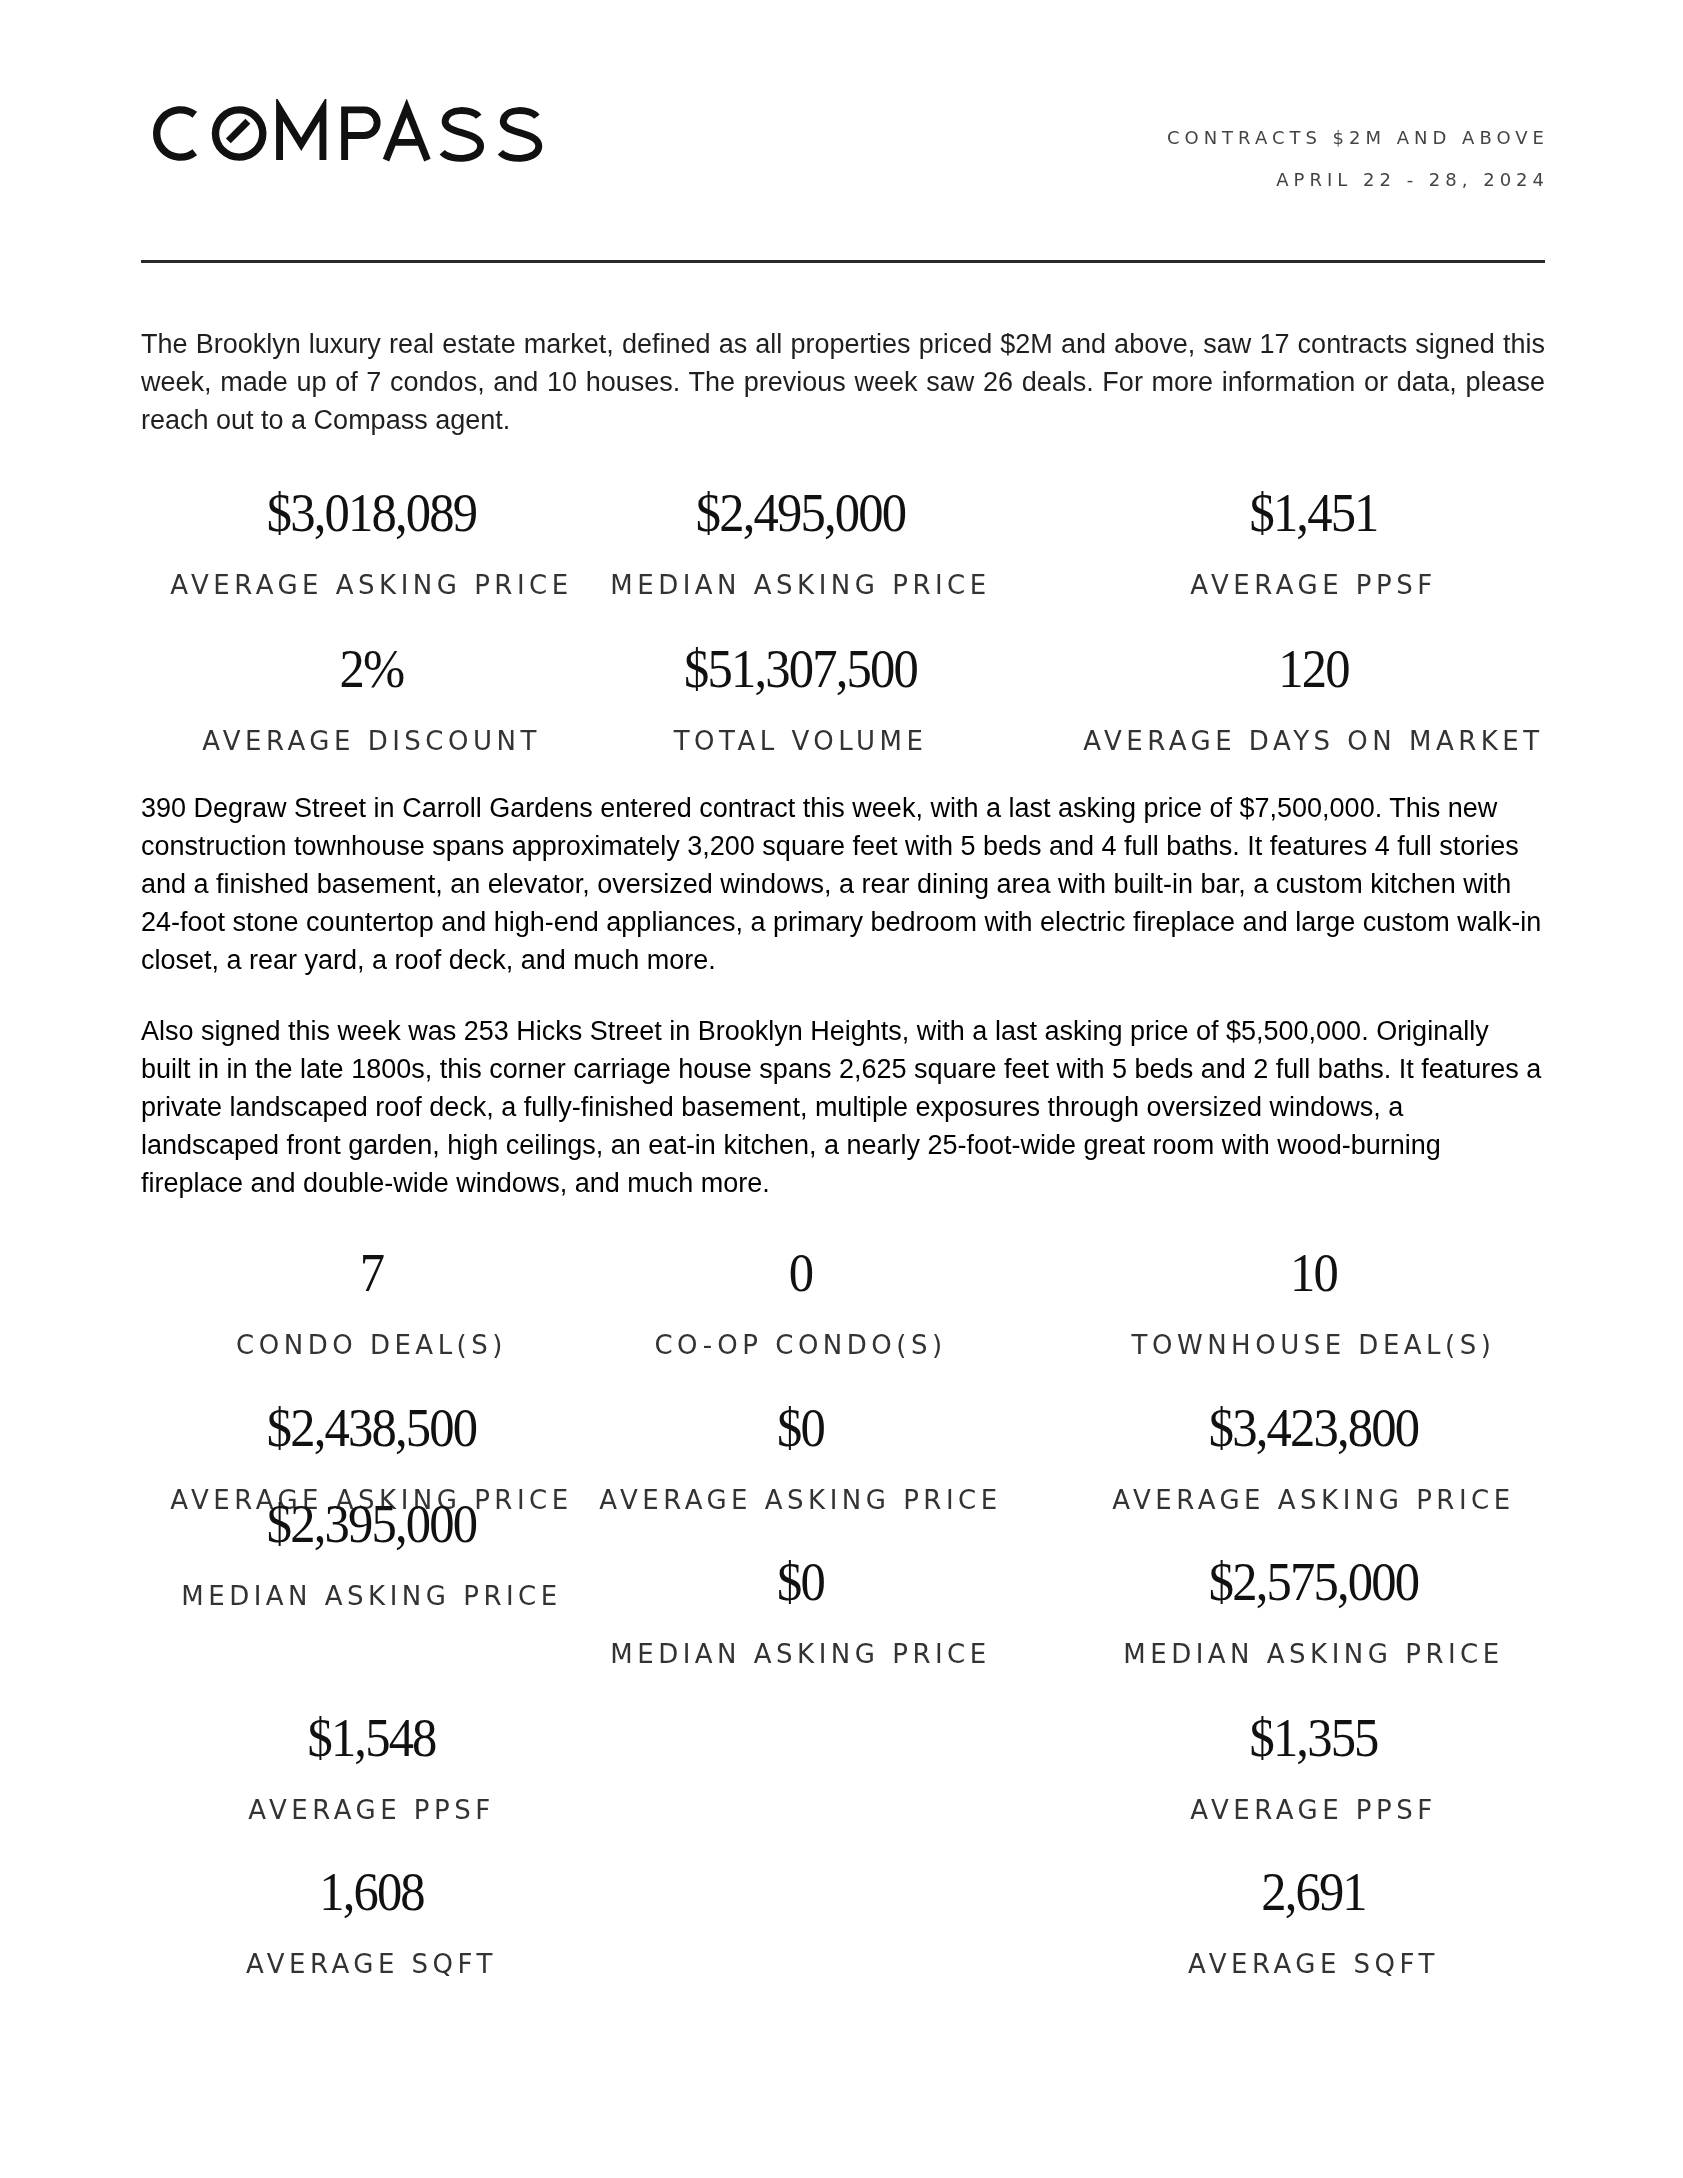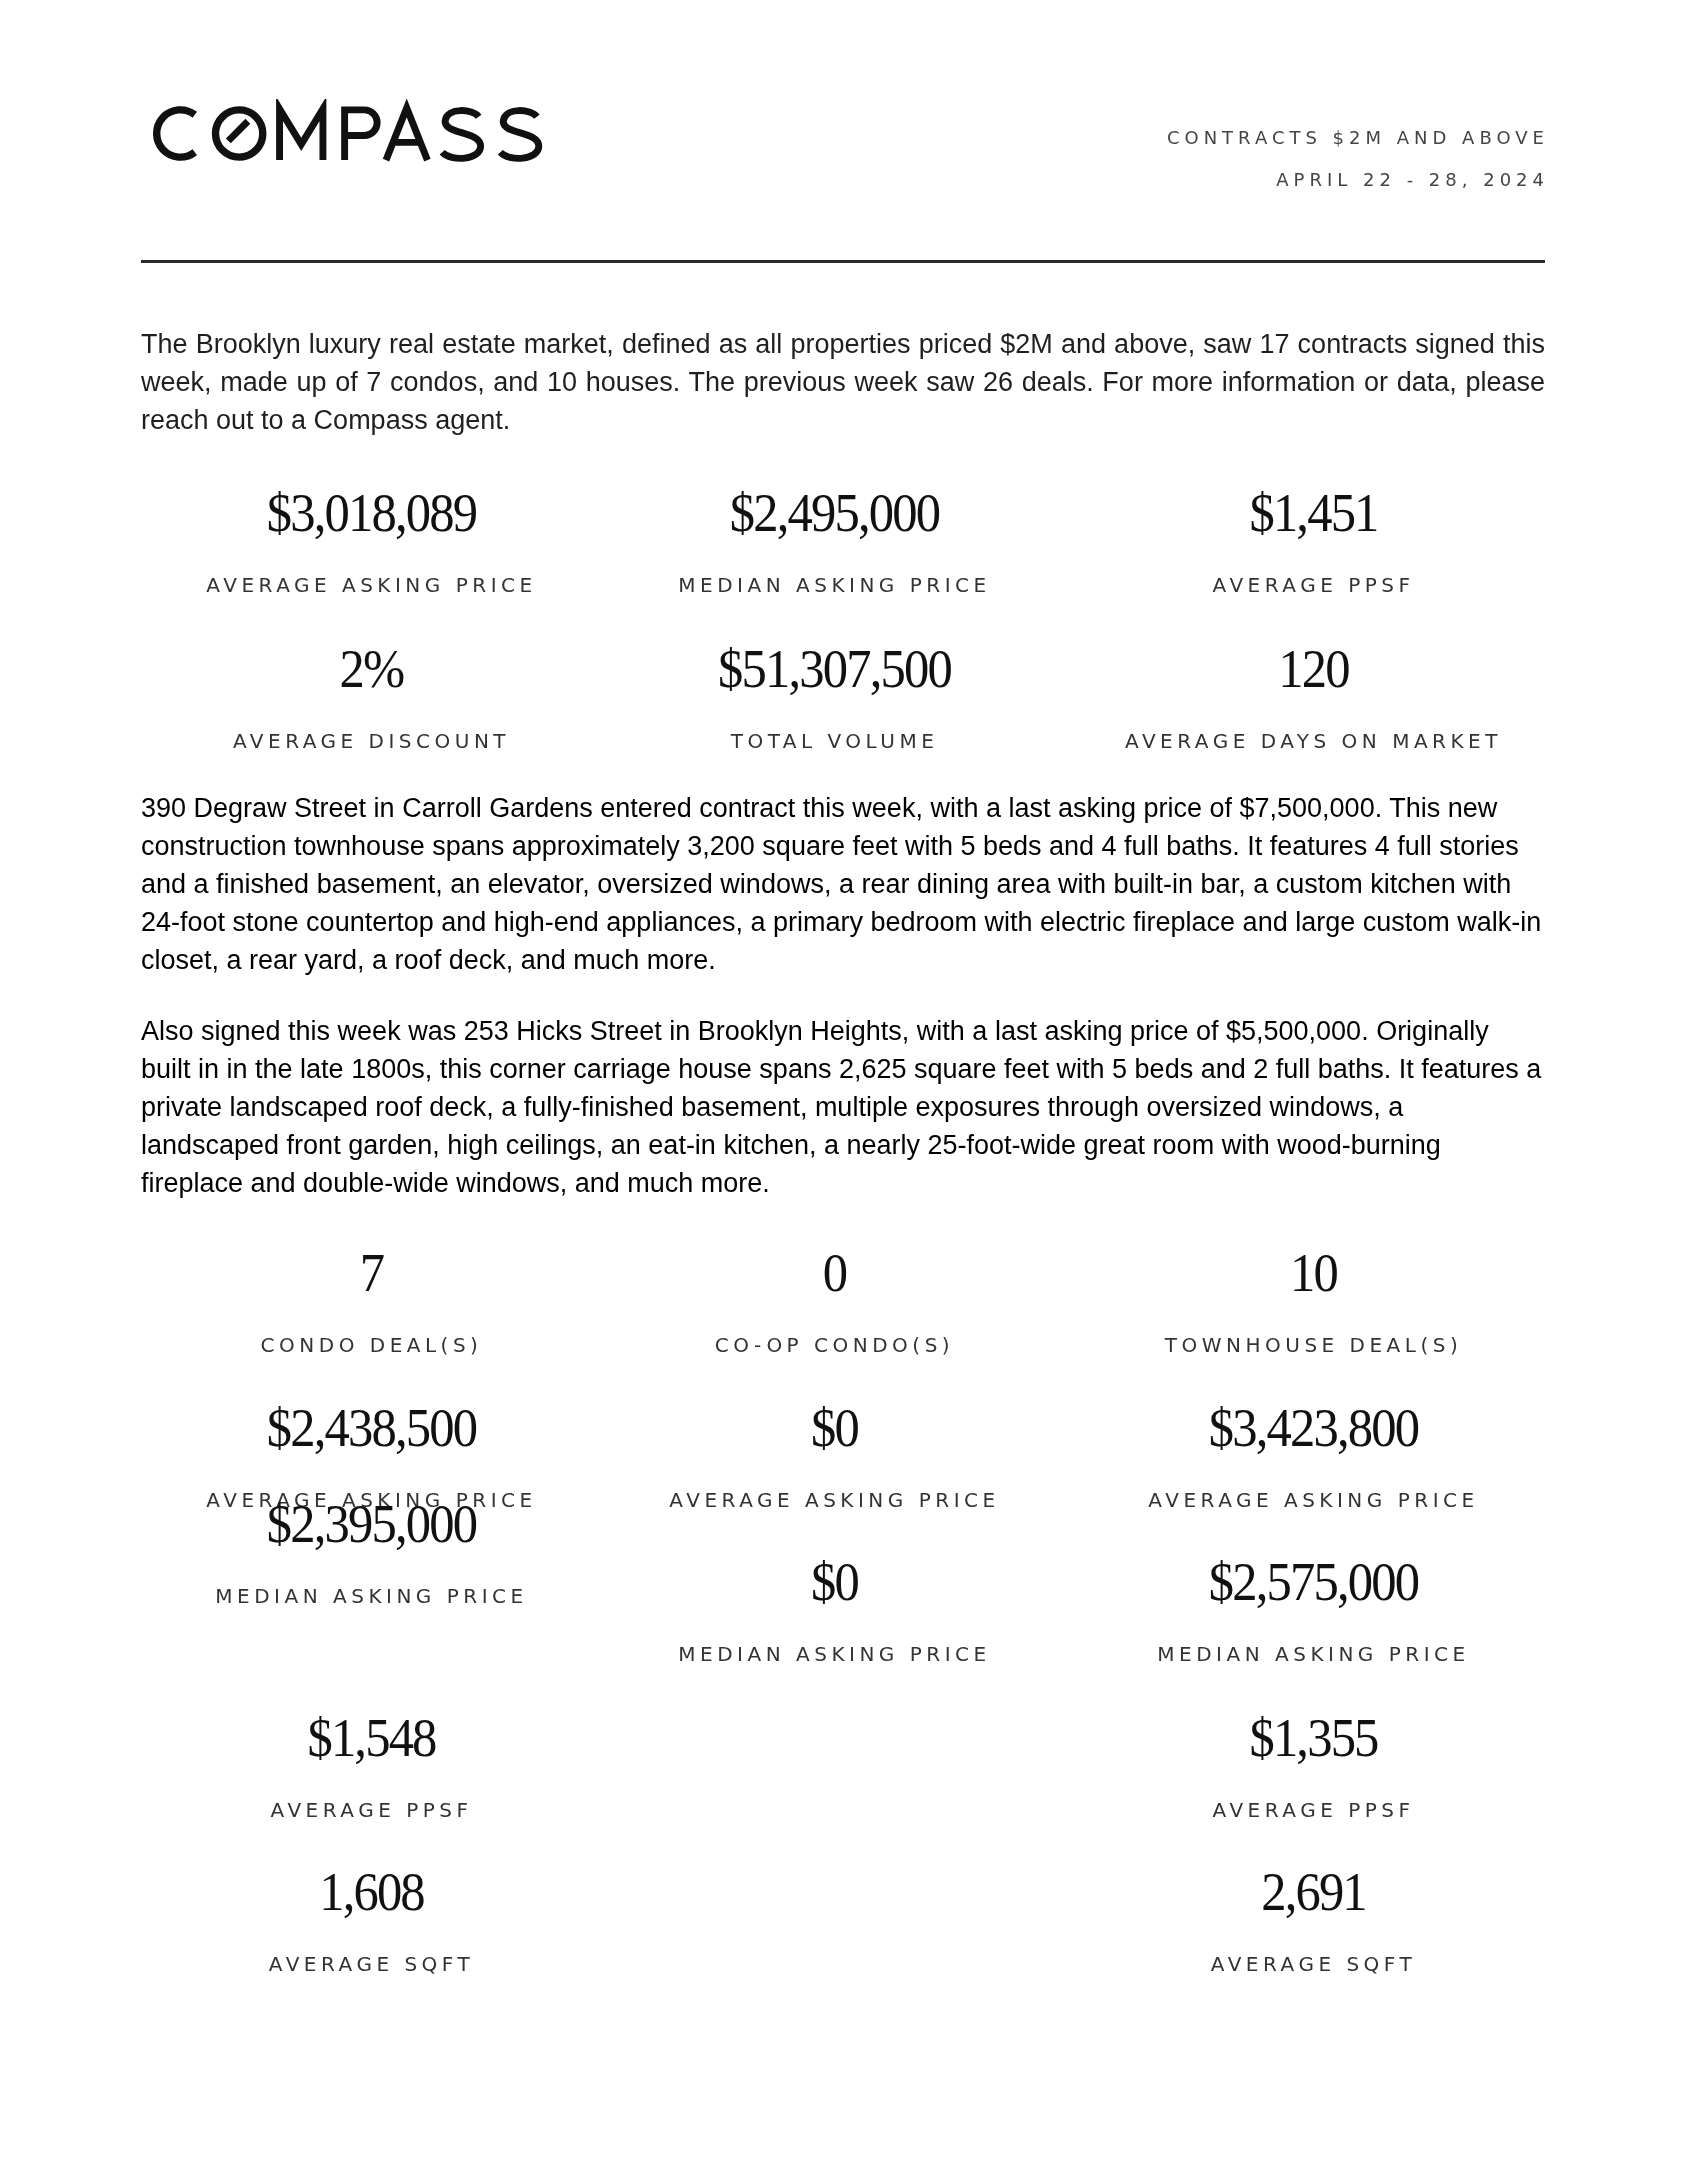--- a/index.html
+++ b/index.html
@@ -7,22 +7,22 @@
   .logo { position: absolute; left: 142px; top: 99px; height: 69px; }
   .report-head { position: absolute; right: 139px; top: 99px; text-align: right; }
   .report-title { font-family: "Liberation Serif", "DejaVu Serif", serif; font-size: 39px; color: #111; letter-spacing: -0.5px; line-height: 46px; }
   .report-sub { font-family: "DejaVu Sans", sans-serif; font-size: 18px; letter-spacing: 5px; color: #444; margin-top: 26px; line-height: 26px; margin-right: -5px; }
   .report-date { font-family: "DejaVu Sans", sans-serif; font-size: 18px; letter-spacing: 5px; color: #444; margin-top: 16px; line-height: 26px; margin-right: -5px; }
   .rule { position: absolute; left: 141px; top: 260px; width: 1404px; height: 3px; background: #2a2a2a; }
   .para { position: absolute; left: 141px; width: 1404px; font-family: "Liberation Sans", sans-serif; font-size: 27px; line-height: 38px; color: #000000; }
   .para.justify { text-align: justify; text-align-last: left; color: #1f1f1f; }
   .stat { position: absolute; width: 475px; text-align: center; }
   .stat-value { font-family: "Liberation Serif", "DejaVu Serif", serif; font-size: 55px; line-height: 63px; color: #111; letter-spacing: -2px; transform: scaleX(0.92); }
-  .stat-label { font-family: "DejaVu Sans", sans-serif; font-size: 20px; letter-spacing: 4.5px; color: #333; margin-top: 28px; line-height: 26px; }
-  .c1 { left: 134px; } .c2 { left: 597px; } .c3 { left: 1076px; }
+  .stat-label { font-family: "DejaVu Sans", sans-serif; font-size: 26px; letter-spacing: 4.5px; color: #333; margin-top: 28px; line-height: 26px; }
+  .c1 { left: 134px; } .c2 { left: 563px; } .c3 { left: 1076px; }
 </style>
 </head>
 <body>
 
 <svg class="logo" viewBox="0 0 420 70" width="421" height="69" aria-label="COMPASS">
   <g fill="none" stroke="#111" stroke-width="7.5">
 
     <path d="M50 16 A24 24 0 1 0 50 54"></path>
 
     <circle cx="95" cy="35" r="24"></circle>

